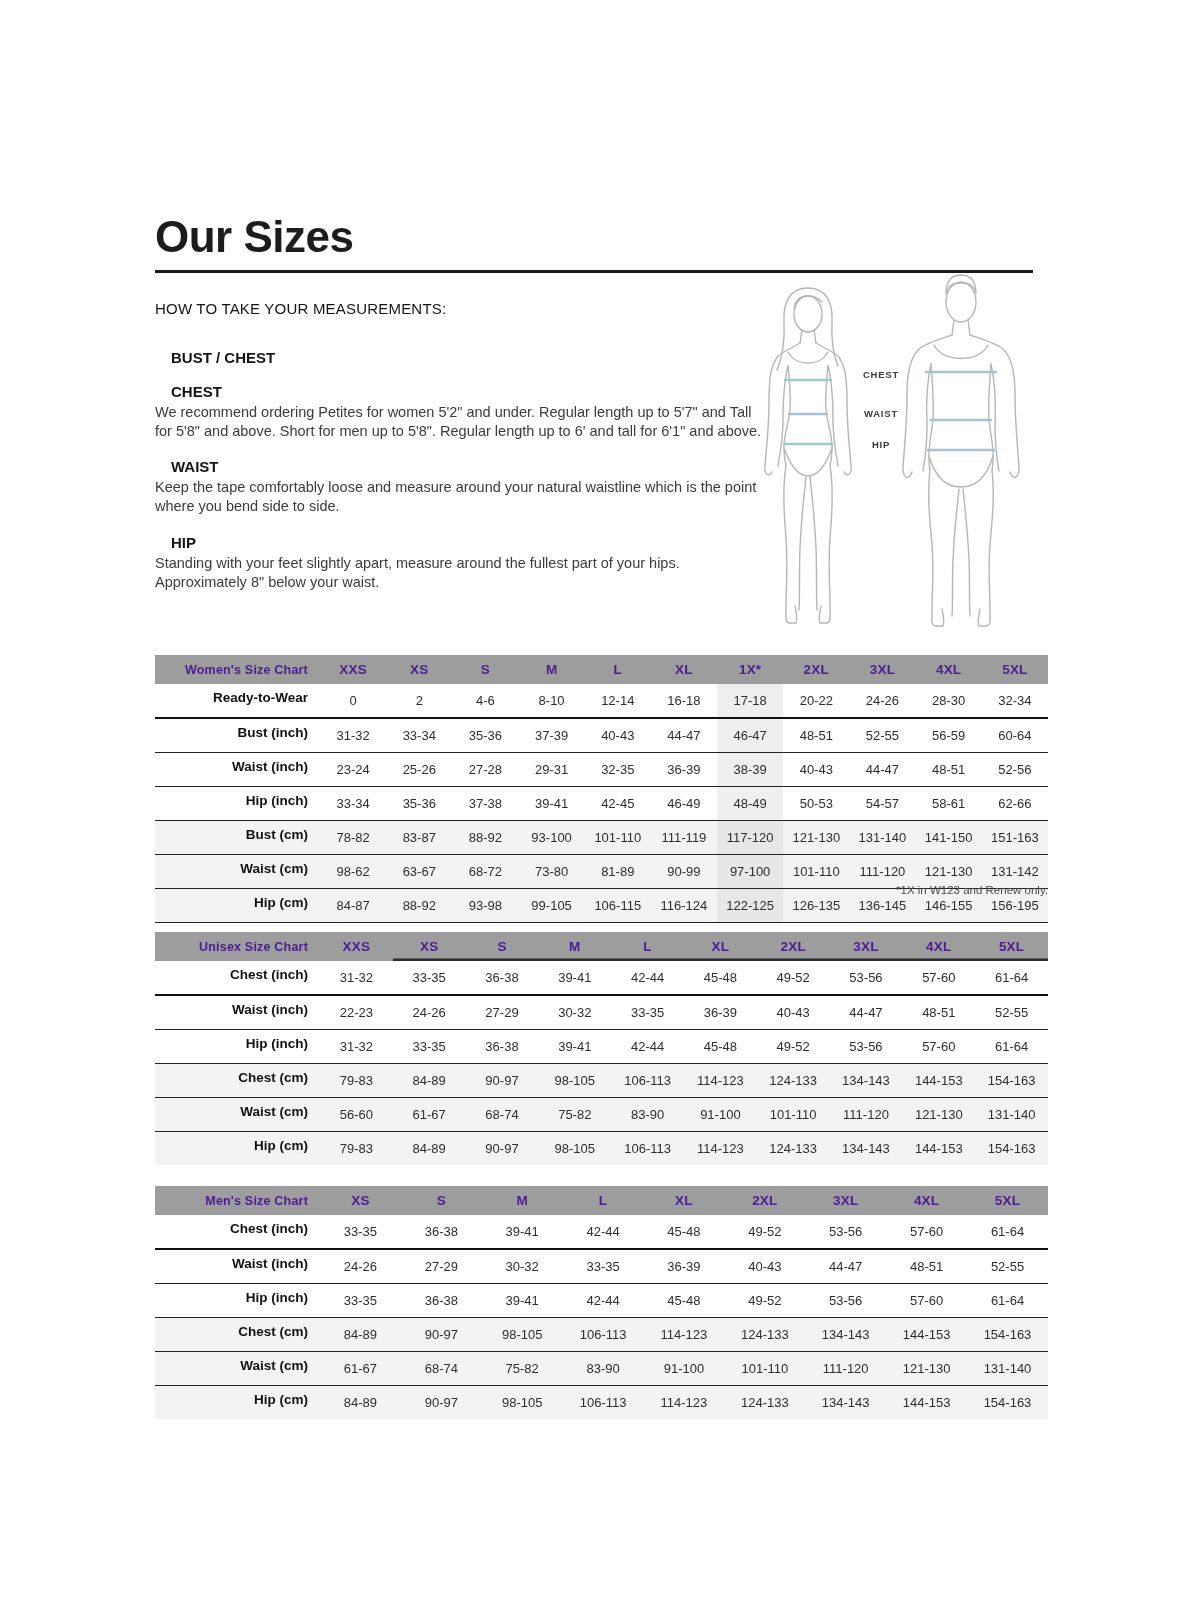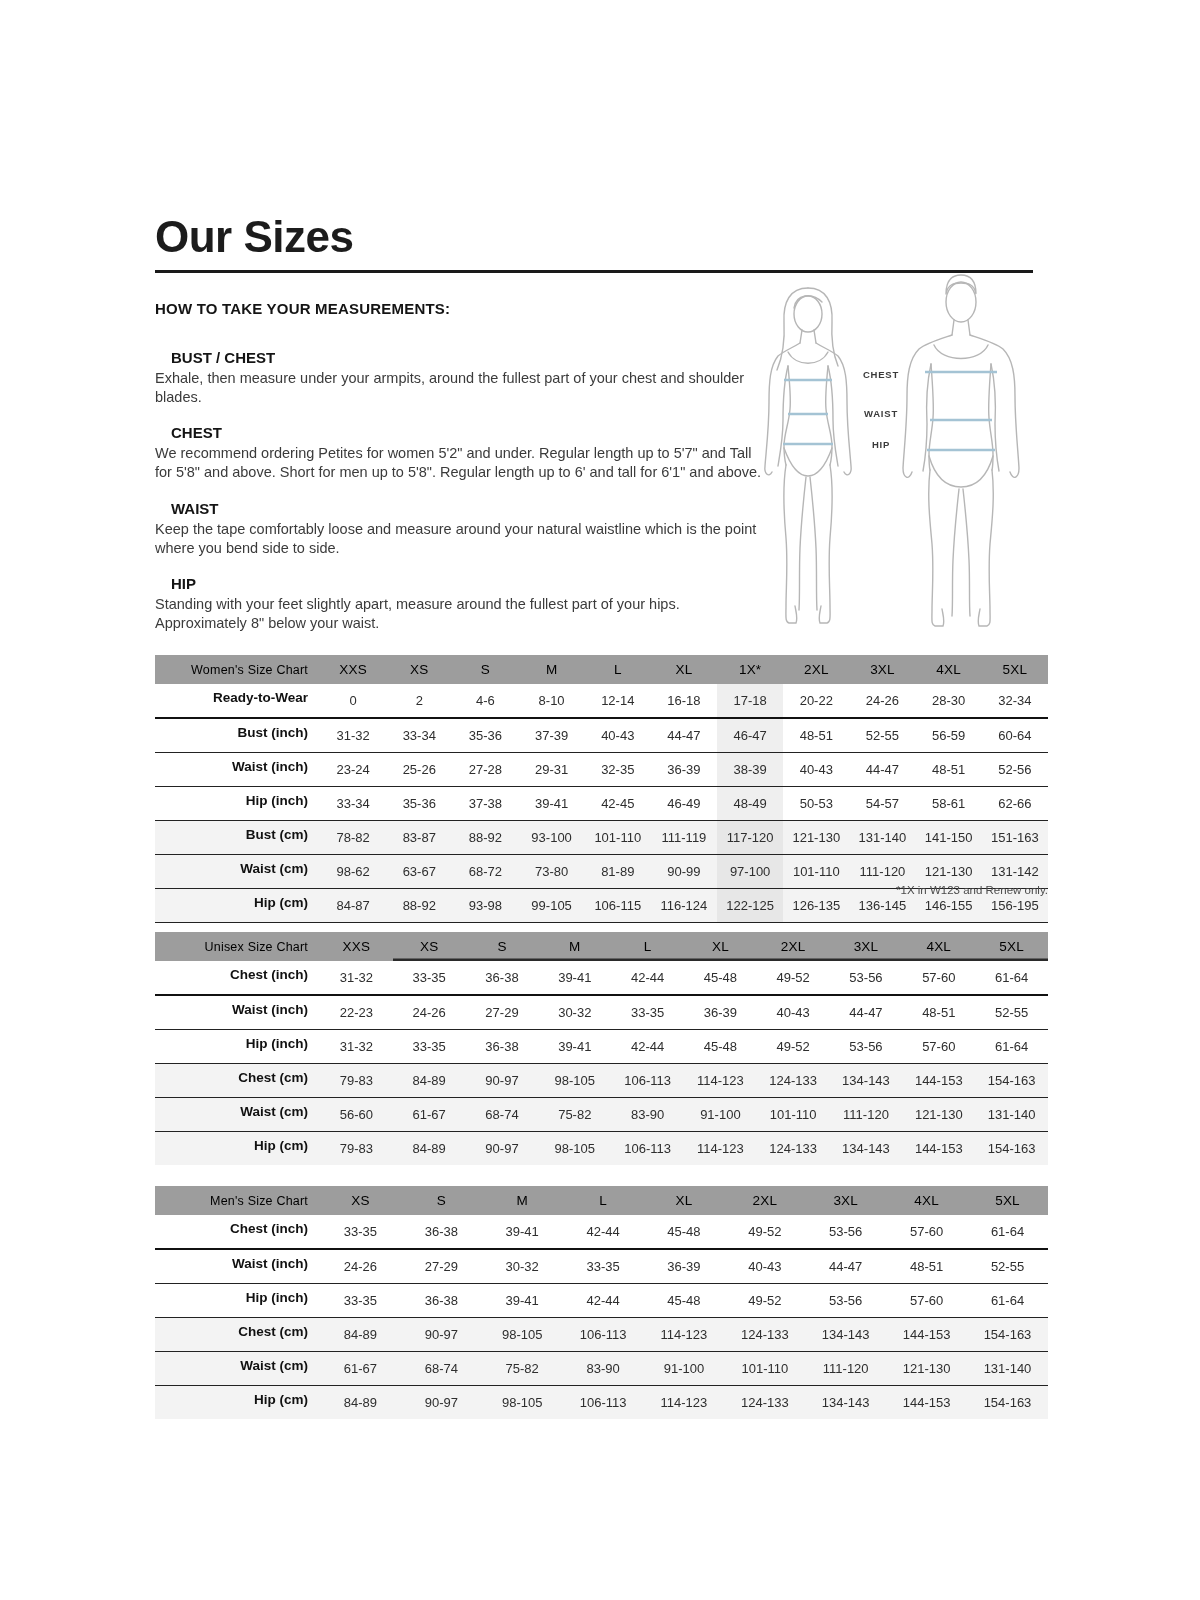--- a/index.html
+++ b/index.html
@@ -16,41 +16,41 @@
     color:#1c1c1c; margin:0;text-align:center;
   }
   #title-rule {
     left:155px; top:270px; width:878px; height:0;
     border-top:3px solid var(--rule, #1a1a1a);
   }
 
   
   #instructions { left:155px; top:300px; width:608px; }
   #instructions h2 {
-    font-size:15px; font-weight:700; letter-spacing:0.2px; color:#141414; margin:0 0 32px 0;
+    font-size:15px; font-weight:400; letter-spacing:0.2px; color:#141414; margin:0 0 32px 0;
   }
   .sec { margin-bottom:17px; }
   .sec h3 { font-size:15px; font-weight:800; color:#141414; margin:0 0 3px 16px; }
   .sec p { font-size:14.5px; line-height:1.32; color:#3b3b3b; margin:0; }
 
   
   #figures { left:738px; top:268px; width:314px; height:366px; }
   #figures svg { display:block; }
   .fig-line { fill:none; stroke:var(--figure-line,#b6b6b6); stroke-width:1.4; stroke-linecap:round; }
   .measure-line { stroke:var(--measure-line,#a4c3d4); stroke-width:2.6; }
   .fig-label { font-size:9.5px; font-weight:700; letter-spacing:0.8px; fill:#3a3a3a; text-anchor:middle; }
 
   
   .size-table {
     position:absolute; left:155px; width:893px;
     border-collapse:collapse; table-layout:fixed; font-size:13px;
   }
   .size-table col.lblcol { width:165px; }
   .size-table thead th {
-    background:var(--header-bg,#9d9d9d); color:#000000; font-weight:400;
+    background:var(--header-bg,#9d9d9d); color:#4c1d95; font-weight:700;
     font-size:13.5px; text-align:center; padding:7px 11px; letter-spacing:0.2px;
   }
   .size-table thead th.lbl-col { font-size:12.5px; text-align:right; padding-right:12px; }
   .size-table thead th.hdr-rule { box-shadow: inset 0 -2.5px 0 #2a2a2a; }
   .size-table tbody tr { border-bottom:1.5px solid #222; }
   .size-table tbody tr.first-row { border-bottom:2.5px solid #111; }
   .size-table.no-bottom tbody tr:last-child { border-bottom:none; }
   .size-table tbody th.lbl-col {
     text-align:right; padding:6px 12px 12px 2px; font-weight:800; color:#111; font-size:13.5px;
   }
@@ -74,21 +74,20 @@
 <div>
 
   <h1 id="page-title" class="abs">Our Sizes</h1>
   <div id="title-rule" class="abs"></div>
 
   <div id="instructions" class="abs">
     <h2>HOW TO TAKE YOUR MEASUREMENTS:</h2>
 
     <div class="sec">
       <h3>BUST / CHEST</h3>
-      <p>Exhale, then measure under your armpits, around the fullest part of your chest and shoulder blades.</p>
     </div>
     <div class="sec">
       <h3>CHEST</h3>
       <p>We recommend ordering Petites for women 5'2" and under. Regular length up to 5'7" and Tall for 5'8" and above. Short for men up to 5'8". Regular length up to 6' and tall for 6'1" and above.</p>
     </div>
     <div class="sec">
       <h3>WAIST</h3>
       <p>Keep the tape comfortably loose and measure around your natural waistline which is the point where you bend side to side.</p>
     </div>
     <div class="sec">

